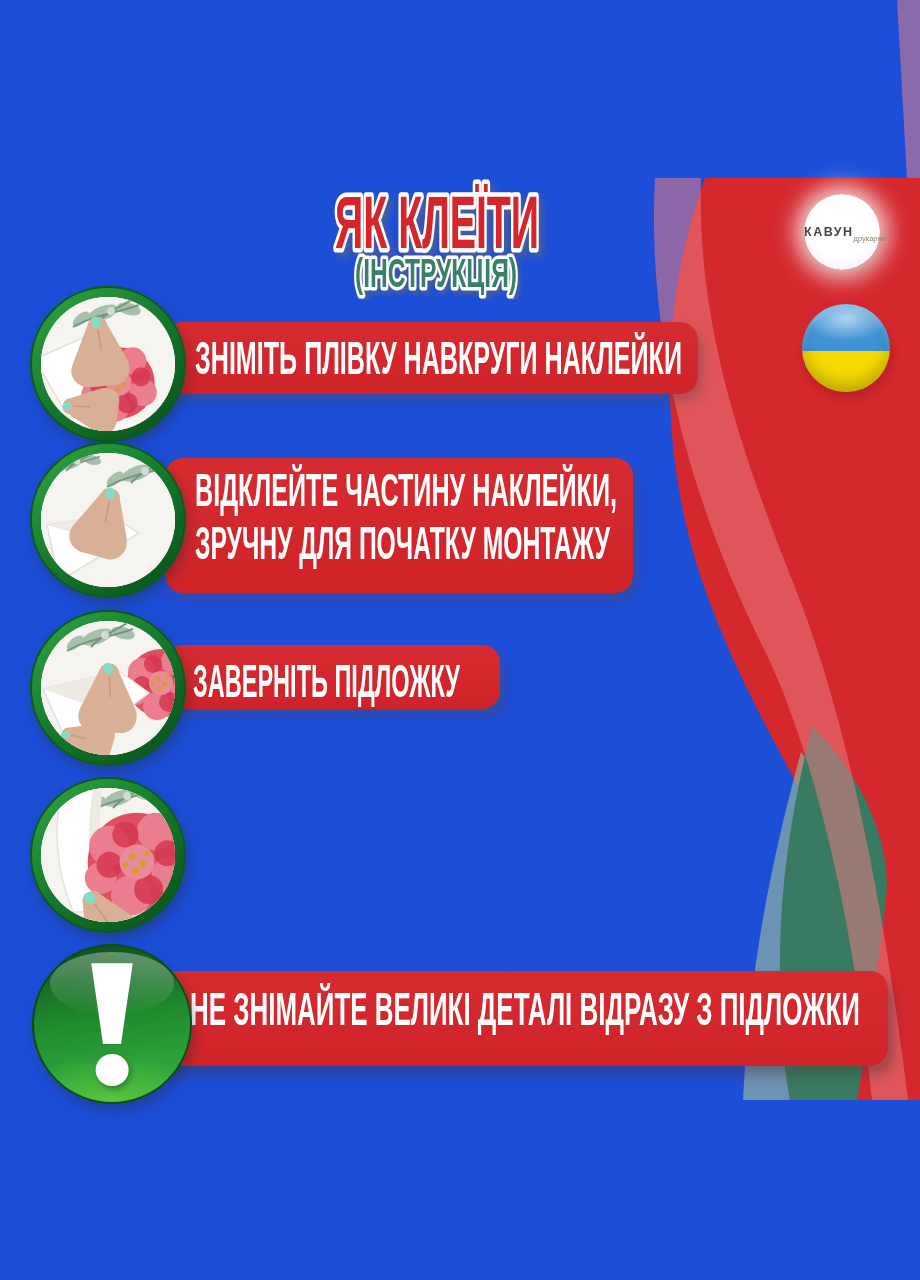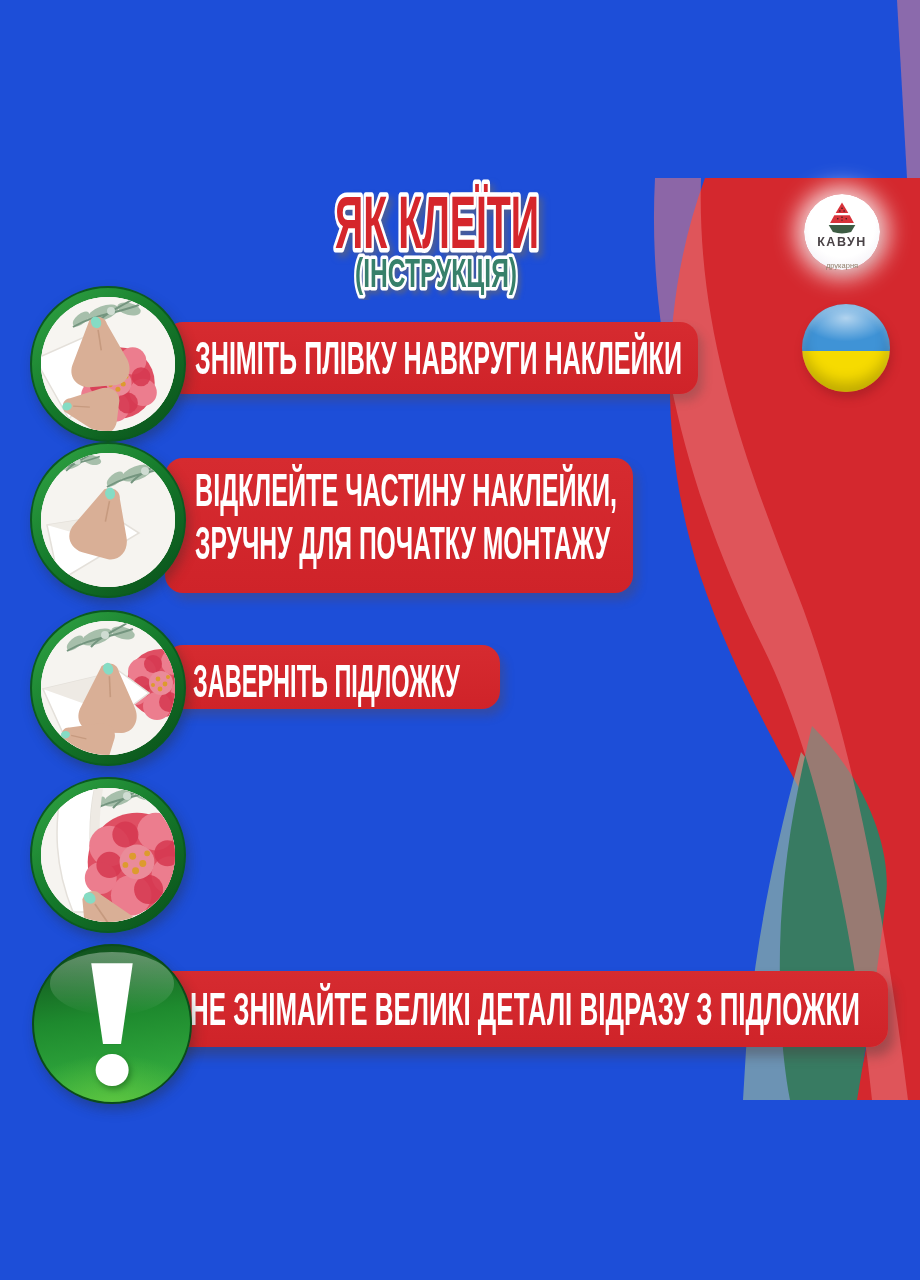--- a/index.html
+++ b/index.html
@@ -26,21 +26,21 @@
     fill:#37806a;stroke:#ffffff;stroke-width:7;paint-order:stroke;
     stroke-linejoin:round;
     filter:drop-shadow(3px 4px 2px rgba(110,105,100,.5));
   }
 
   
   .logo-badge{
     left:804px;top:194px;width:76px;height:76px;border-radius:50%;
     background:radial-gradient(circle at 50% 40%, #ffffff 55%, #ece6f0 100%);
     box-shadow:0 0 22px 8px rgba(255,255,255,.8), 2px 6px 10px rgba(120,20,25,.35);
-    display:flex;flex-direction:column;align-items:center;justify-content:flex-start;
+    display:flex;flex-direction:row;align-items:center;justify-content:flex-start;
   }
   .logo-badge svg{margin-top:7px;}
   .logo-name{font:700 12.5px "Liberation Sans",sans-serif;color:#4a4347;letter-spacing:1.5px;line-height:1;margin-top:1px;}
   .logo-tagline{font:400 7.5px "Liberation Sans",sans-serif;color:#92806d;line-height:1;margin-top:13px;}
 
   .flag-badge{
     left:802px;top:304px;width:88px;height:88px;border-radius:50%;
     background:
       radial-gradient(ellipse 70% 38% at 50% 16%, rgba(255,255,255,.6), rgba(255,255,255,0) 70%),
       linear-gradient(#3f93d6 0 53%, #f6db00 53%);
@@ -263,21 +263,21 @@
         <path d="M22,-10 C12,40 14,80 32,124 L62,124 C46,80 46,28 56,-10 Z" fill="#ffffff" stroke="#e4e0da" stroke-width="1.5"></path>
         <path d="M56,-10 C46,28 46,80 62,124 L70,122 C56,78 56,26 64,-10 Z" fill="#eeeae4"></path>
         <use href="#def-rose" transform="translate(96,74) scale(1.45)"></use>
         <g transform="translate(46,112) rotate(-18)">
             <use href="#def-hand" transform="scale(1.05)"></use>
           </g>
       </svg>
     </div>
   </div>
 
-  <div class="abs bar" style="left:152px;top:971px;width:736px;height:76px;box-shadow:6px 9px 12px rgba(70,55,55,.4);">
+  <div class="abs bar" style="left:152px;top:971px;width:736px;height:95px;box-shadow:6px 9px 12px rgba(70,55,55,.4);">
     <svg width="736" height="76" viewBox="0 0 736 76">
       <text class="bar-text" x="38" y="54" textLength="670" lengthAdjust="spacingAndGlyphs">НЕ ЗНІМАЙТЕ ВЕЛИКІ ДЕТАЛІ ВІДРАЗУ З ПІДЛОЖКИ</text>
     </svg>
   </div>
   <div class="abs warn" style="left:32px;top:944px;width:160px;height:160px;">
     <div class="excl-bar"></div>
     <div class="excl-dot"></div>
   </div>
 
 </div>

